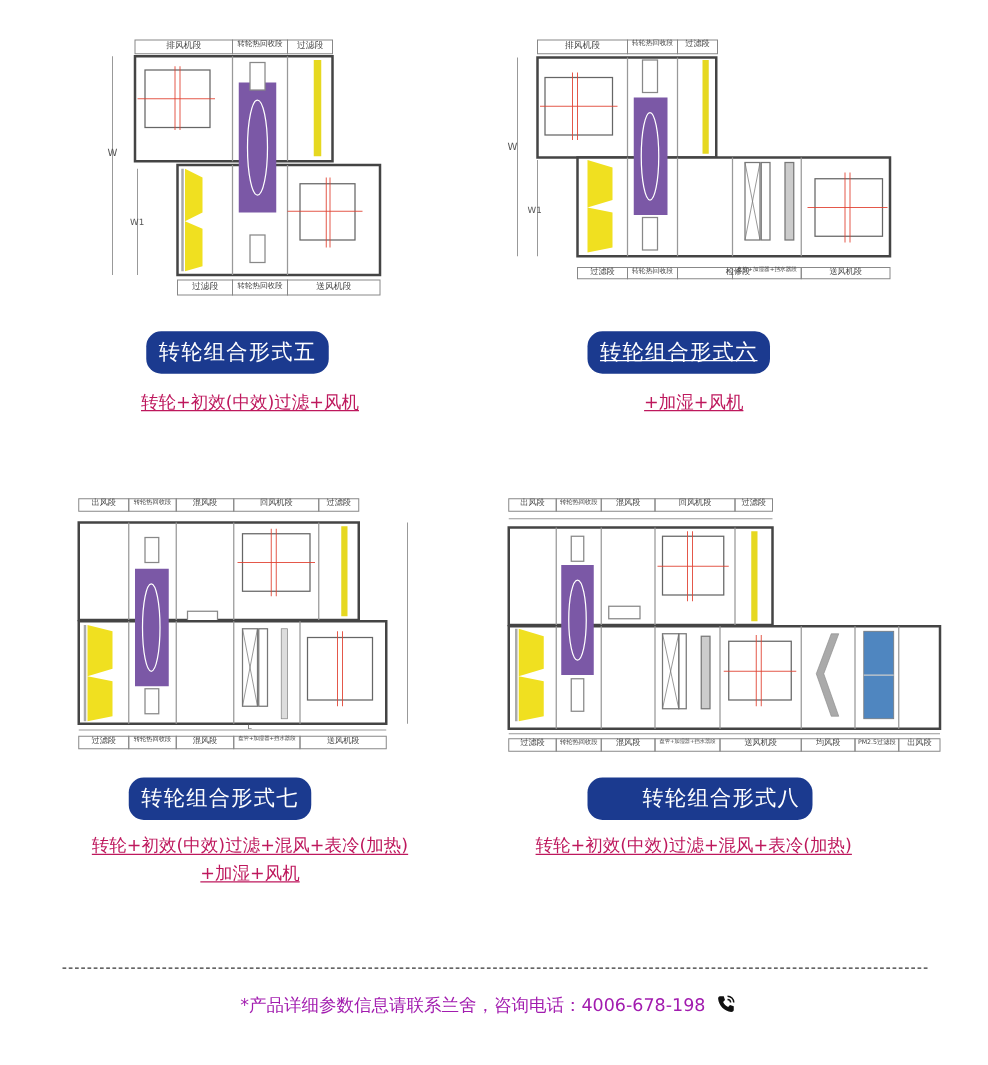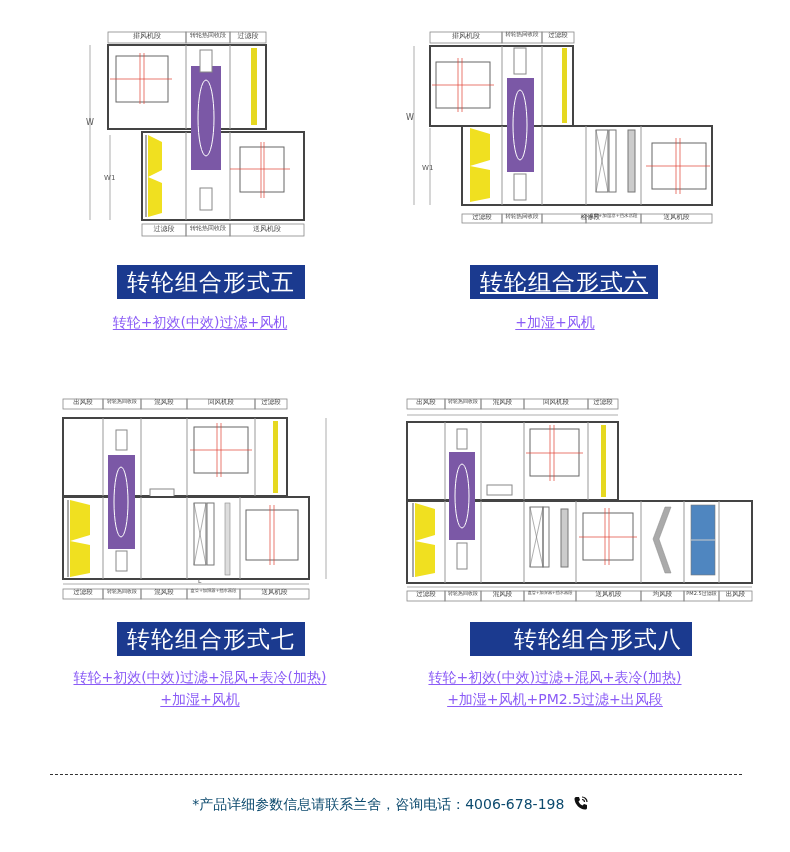--- a/index.html
+++ b/index.html
@@ -1,23 +1,23 @@
 <!DOCTYPE html>
 <html><head>
 <meta charset="utf-8">
 <style>
   * { box-sizing: border-box; margin: 0; padding: 0; }
   body { width: 790px; height: 852px; background: #ffffff; font-family: "DejaVu Sans", sans-serif; position: relative; overflow: hidden; color: #111; }
   .abs { position: absolute; }
   svg text { font-family: "DejaVu Sans", sans-serif; }
-  .badge { position: absolute; background: #1b3a8f; color: #fff; font-size: 23px; line-height: 34px; height: 34px; padding: 0 10px; border-radius: 0; letter-spacing: 1px; white-space: nowrap; }
-  .desc { position: absolute; font-size: 14px; line-height: 22px; text-align: center; color: #8b5cf6; }
+  .badge { position: absolute; background: #1b3a8f; color: #fff; font-size: 17px; line-height: 34px; height: 34px; padding: 0 10px; border-radius: 12px; letter-spacing: 1px; white-space: nowrap; }
+  .desc { position: absolute; font-size: 14px; line-height: 22px; text-align: center; color: #be185d; }
   .desc span { text-decoration: underline; text-underline-offset: 2px; display: block; }
   .divider { position: absolute; left: 50px; top: 774px; width: 692px; border-top: 1px dashed #333; }
-  .footer { position: absolute; left: 0; top: 795px; width: 781px; text-align: center; font-size: 14px; color: #0c4a6e; }
+  .footer { position: absolute; left: 0; top: 795px; width: 781px; text-align: center; font-size: 14px; color: #a21caf; }
   .phone-icon { display: inline-block; vertical-align: middle; margin-left: 4px; }
 </style>
 </head>
 <body>
 
 <div class="abs" style="left:80px;top:20px;width:260px;height:230px;">
   <svg width="260" height="230" viewBox="0 0 260 230">
 
     <g stroke="#888" fill="none" stroke-width="0.8">
       <rect x="28" y="12" width="78" height="11"></rect>
@@ -266,29 +266,28 @@
   <div class="abs" style="left:12px;top:195px;width:38px;font-size:6.5px;text-align:center;color:#444;">过滤段</div>
   <div class="abs" style="left:50px;top:195px;width:36px;font-size:5px;text-align:center;color:#444;">转轮热回收段</div>
   <div class="abs" style="left:86px;top:195px;width:43px;font-size:6.5px;text-align:center;color:#444;">混风段</div>
   <div class="abs" style="left:129px;top:195px;width:52px;font-size:4.2px;text-align:center;color:#444;">盘管+加湿器+挡水器段</div>
   <div class="abs" style="left:181px;top:195px;width:65px;font-size:6.5px;text-align:center;color:#444;">送风机段</div>
   <div class="abs" style="left:246px;top:195px;width:43px;font-size:6.5px;text-align:center;color:#444;">均风段</div>
   <div class="abs" style="left:289px;top:195px;width:35px;font-size:5px;text-align:center;color:#444;">PM2.5过滤段</div>
   <div class="abs" style="left:324px;top:195px;width:33px;font-size:6.5px;text-align:center;color:#444;">出风段</div>
 </div>
 
-<div class="badge" style="left:117px;top:622px;">转轮组合形式七</div>
+<div class="badge" style="left:103px;top:622px;">转轮组合形式七</div>
 <div class="badge" style="left:470px;top:622px;padding-left:44px;">转轮组合形式八</div>
 <div class="desc" style="left:40px;top:666px;width:320px;">
   <span>转轮+初效(中效)过滤+混风+表冷(加热)</span>
   <span>+加湿+风机</span>
 </div>
 <div class="desc" style="left:395px;top:666px;width:320px;">
   <span>转轮+初效(中效)过滤+混风+表冷(加热)</span>
-  <span>+加湿+风机+PM2.5过滤+出风段</span>
 </div>
 
 <div class="divider"></div>
 
 <div class="footer">
   <span>*产品详细参数信息请联系兰舍，咨询电话：4006-678-198</span>
   <span class="phone-icon">
     <svg width="16" height="16" viewBox="0 0 16 16">
       <path d="M3 2 L6 2 L7 5 L5.5 6.5 C6.5 8.5 7.5 9.5 9.5 10.5 L11 9 L14 10 L14 13 C14 14 13 14.5 12 14.5 C6.5 14 2 9.5 1.5 4 C1.5 3 2 2 3 2 Z" fill="#111"></path>
       <path d="M9 2 A5 5 0 0 1 14 7" fill="none" stroke="#111" stroke-width="1.2"></path>

